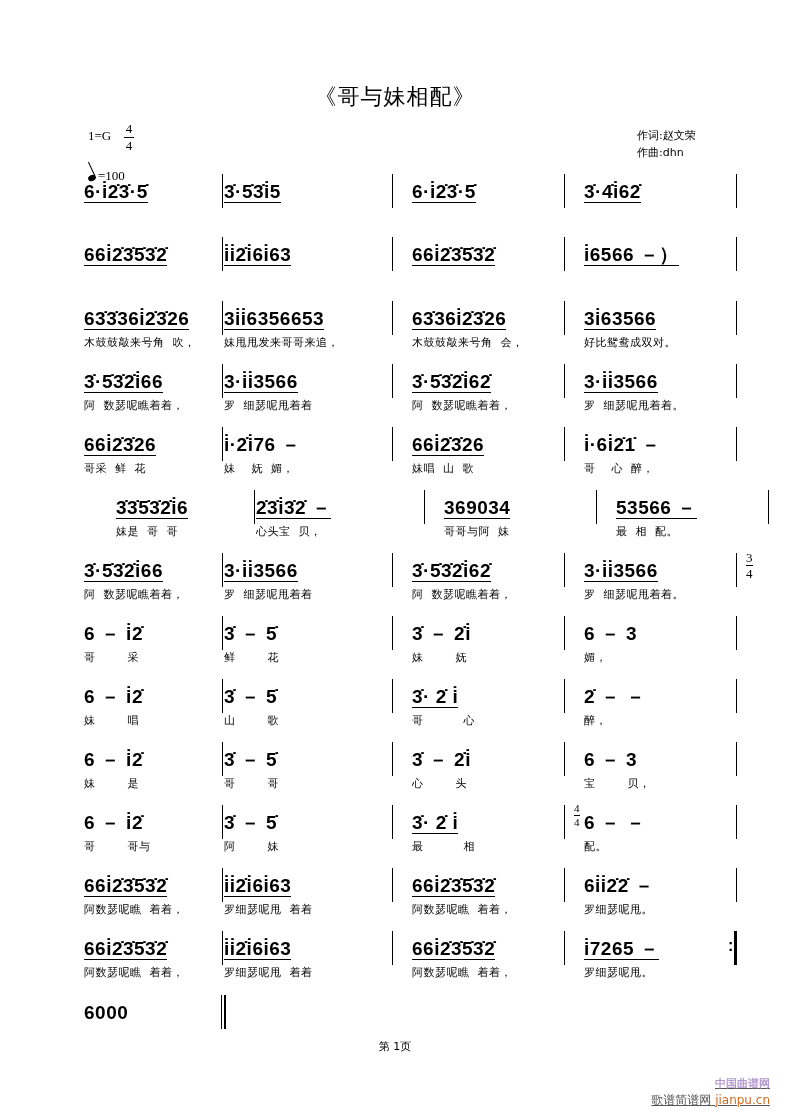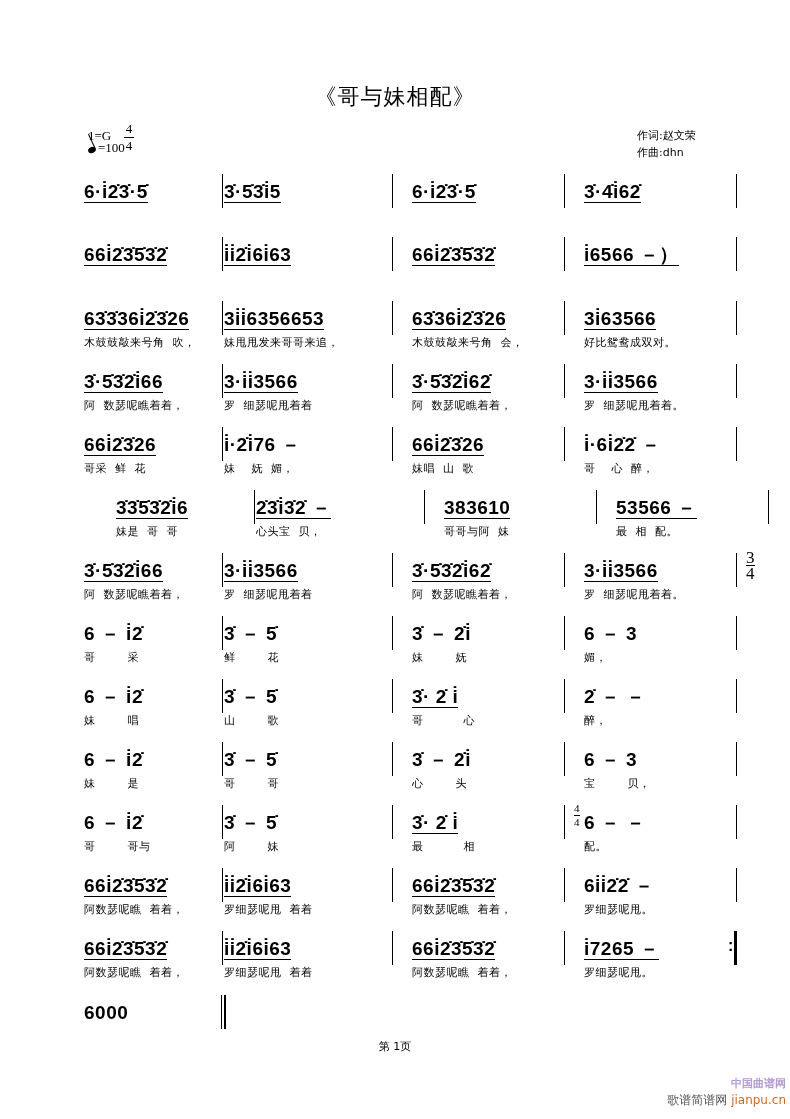--- a/index.html
+++ b/index.html
@@ -1,37 +1,37 @@
 <!DOCTYPE html>
 <html><head>
   <meta charset="utf-8">
   <style>
     html, body { margin: 0; padding: 0; background: #ffffff; }
     body { width: 790px; height: 1119px; position: relative; overflow: hidden; font-family: "Liberation Sans", "DejaVu Sans", sans-serif; color: #000; }
     .title { position: absolute; top: 82px; left: 0; width: 790px; text-align: center; font-family: "DejaVu Sans", sans-serif; font-size: 22px; letter-spacing: 1px; }
     .key { position: absolute; left: 88px; top: 128px; font-family: "Liberation Serif", serif; font-size: 13px; }
     .key .ts { position: absolute; left: 36px; top: -6px; width: 10px; text-align: center; font-size: 13px; line-height: 14px; }
     .key .ts .bar { display: block; border-top: 1px solid #000; margin: 1px 0; }
-    .tempo { position: absolute; left: 88px; top: 140px; font-family: "Liberation Serif", serif; font-size: 13px; }
+    .tempo { position: absolute; left: 88px; top: 168px; font-family: "Liberation Serif", serif; font-size: 13px; }
     .tempo .note-icon { display: inline-block; width: 8px; height: 6px; background: #000; border-radius: 50%; transform: rotate(-25deg); position: relative; top: 1px; margin-right: 2px; }
     .tempo .note-icon::after { content: ""; position: absolute; right: 0; bottom: 3px; width: 1px; height: 16px; background: #000; }
     .credits { position: absolute; left: 637px; top: 127px; font-family: "DejaVu Sans", sans-serif; font-size: 11px; line-height: 17px; }
 
     .row { position: absolute; left: 84px; width: 660px; height: 40px; }
     .measure { position: absolute; top: 0; height: 34px; }
     .barline { position: absolute; top: -4px; width: 1px; height: 34px; background: #000; }
     .notes { position: absolute; top: 4px; left: 0; font-family: "Liberation Sans", sans-serif; font-weight: bold; font-size: 19px; letter-spacing: 0.5px; white-space: nowrap; border-bottom: 1.5px solid #000; padding-bottom: 1px; line-height: 19px; }
     .notes.nobeam { border-bottom: none; }
     .lyrics { position: absolute; top: 30px; left: 0; font-family: "DejaVu Sans", sans-serif; font-size: 11px; white-space: pre; letter-spacing: 0.5px; }
-    .timesig-change { position: absolute; font-family: "Liberation Serif", serif; font-size: 17px; line-height: 13px; text-align: center; }
+    .timesig-change { position: absolute; font-family: "Liberation Serif", serif; font-size: 13px; line-height: 13px; text-align: center; }
     .timesig-change .bar { display: block; border-top: 1px solid #000; margin: 1px 0; }
     .end-barline { position: absolute; width: 2px; height: 34px; background: #000; }
     .repeat-dots { position: absolute; font-weight: bold; font-size: 16px; }
     .page-number { position: absolute; top: 1039px; left: 0; width: 790px; text-align: center; font-family: "DejaVu Sans", sans-serif; font-size: 11px; }
-    .watermark { position: absolute; right: 4px; bottom: 10px; font-family: "DejaVu Serif", serif; font-size: 12px; color: #555; }
+    .watermark { position: absolute; right: 20px; bottom: 10px; font-family: "DejaVu Serif", serif; font-size: 12px; color: #555; text-decoration: underline; }
     .watermark .site { color: #d06a22; font-family: "DejaVu Sans", sans-serif; }
     .watermark .logo { display: block; text-align: right; color: #b59bd0; font-size: 11px; font-weight: bold; margin-bottom: 1px; }
   </style>
 </head>
 <body>
 
 <div class="title">《哥与妹相配》</div>
 
 <div class="key">
   <span>1=G</span>
@@ -137,39 +137,39 @@
       </div>
       <div class="measure" style="left: 140px;">
         <span class="notes nobeam">i̇·2̇i̇76 －</span>
         <span class="lyrics">妹    妩  媚，</span>
       </div>
       <div class="measure" style="left: 328px;">
         <span class="notes">66i̇2̇3̇26</span>
         <span class="lyrics">妹唱  山  歌</span>
       </div>
       <div class="measure" style="left: 500px;">
-        <span class="notes nobeam">i̇·6i̇2̇2̇ －</span>
+        <span class="notes nobeam">i̇·6i̇2̇1̇ －</span>
         <span class="lyrics">哥    心  醉，</span>
       </div>
       <div class="barline" style="left: 138px;"></div>
       <div class="barline" style="left: 308px;"></div>
       <div class="barline" style="left: 480px;"></div>
       <div class="barline" style="left: 652px;"></div>
     </div>
     <div class="row" style="top: 494px; margin-left: 32px;">
       <div class="measure" style="left: 0px;">
         <span class="notes">3̇3̇5̇3̇2̇i̇6</span>
         <span class="lyrics">妹是  哥  哥</span>
       </div>
       <div class="measure" style="left: 140px;">
         <span class="notes">2̇3̇i̇3̇2̇ －</span>
         <span class="lyrics">心头宝  贝，</span>
       </div>
       <div class="measure" style="left: 328px;">
-        <span class="notes">383610</span>
+        <span class="notes">369034</span>
         <span class="lyrics">哥哥与阿  妹</span>
       </div>
       <div class="measure" style="left: 500px;">
         <span class="notes">53566 －</span>
         <span class="lyrics">最  相  配。</span>
       </div>
       <div class="barline" style="left: 138px;"></div>
       <div class="barline" style="left: 308px;"></div>
       <div class="barline" style="left: 480px;"></div>
       <div class="barline" style="left: 652px;"></div>

